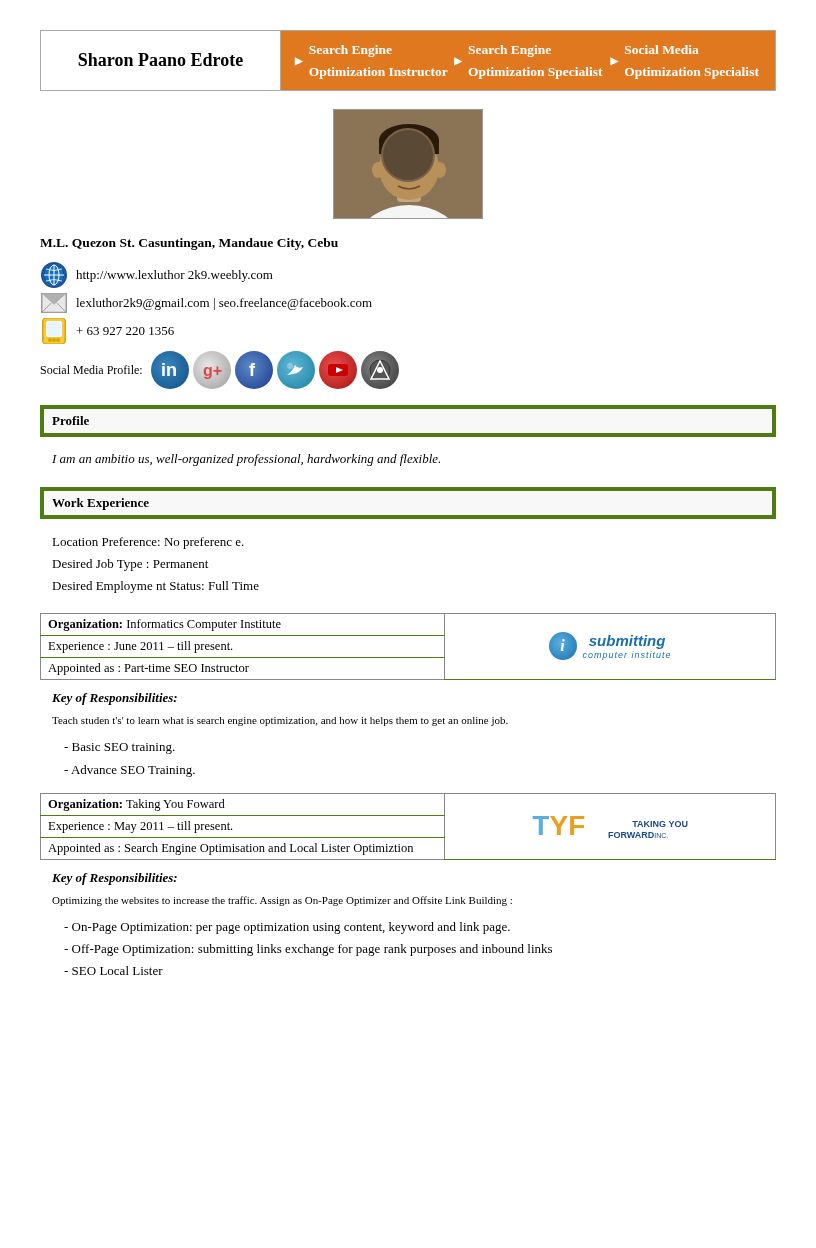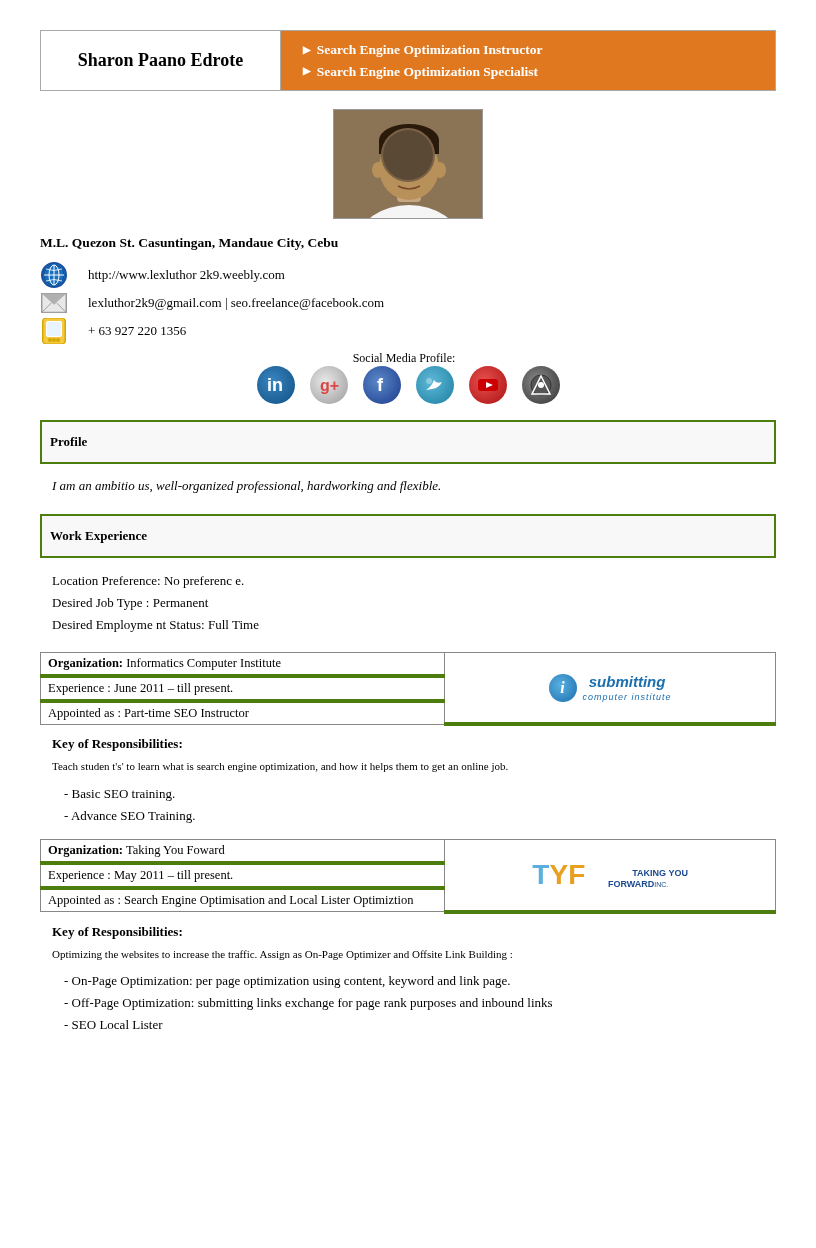--- a/index.html
+++ b/index.html
@@ -26,23 +26,23 @@
       justify-content: center;
       font-size: 18px;
       font-weight: bold;
       padding: 10px 14px;
       border-right: 1px solid #aaa;
     }
     .header-titles {
       flex: 1;
       background: #e07820;
       display: flex;
-      flex-direction: column;
-      justify-content: center;
-      padding: 8px 22px;
+      flex-direction: row;
+      justify-content: center;
+      padding: 8px 14px;
     }
     .header-titles .title-item {
       color: #fff;
       font-weight: bold;
       font-size: 13.5px;
       line-height: 1.6;
       display: flex;
       align-items: center;
       gap: 6px;
     }
@@ -82,21 +82,21 @@
     .address {
       font-weight: bold;
       font-size: 13.5px;
       margin-bottom: 12px;
     }
 
     .contact-row {
       display: flex;
       align-items: center;
       margin-bottom: 4px;
-      gap: 20px;
+      gap: 8px;
     }
     .contact-icon {
       width: 28px;
       height: 24px;
       display: flex;
       align-items: center;
       justify-content: center;
       flex-shrink: 0;
     }
     .icon-web {
@@ -136,30 +136,29 @@
       font-size: 13px;
       color: #333;
     }
 
     
     .social-row {
       display: flex;
       align-items: center;
       margin-top: 8px;
       margin-bottom: 16px;
-      flex-direction: column;
     }
     .social-label {
       font-size: 12px;
       margin-right: 8px;
       white-space: nowrap;
     }
     .social-icons {
       display: flex;
-      gap: 15px;
+      gap: 4px;
       align-items: center;
     }
     .social-icon {
       width: 38px;
       height: 38px;
       border-radius: 50%;
       display: flex;
       align-items: center;
       justify-content: center;
       color: #fff;
@@ -169,22 +168,22 @@
     }
     .si-linkedin { background: radial-gradient(circle at 40% 40%, #3a85c0, #0e4f82); }
     .si-google { background: radial-gradient(circle at 40% 40%, #e8e8e8, #9a9a9a); color: #555; }
     .si-facebook { background: radial-gradient(circle at 40% 40%, #5b88c8, #1a3a8c); }
     .si-twitter { background: radial-gradient(circle at 40% 40%, #60b8d8, #1a7fa0); }
     .si-youtube { background: radial-gradient(circle at 40% 40%, #e85050, #aa1010); }
     .si-seo { background: radial-gradient(circle at 40% 40%, #888, #333); }
 
     
     .section-header {
-      border: 2px solid #4d7c0f;
-      padding: 12px 8px;
+      border: 4px solid #4d7c0f;
+      padding: 4px 8px;
       margin-bottom: 12px;
       background: #f8f8f8;
     }
     .section-header span {
       font-weight: bold;
       font-size: 13px;
     }
 
     .section-container {
       margin: 16px 0 10px 0;
@@ -220,21 +219,21 @@
     .org-table .org-left {
       border-right: 1px solid #888;
       width: 55%;
     }
     .org-table .org-right {
       text-align: center;
       vertical-align: middle;
       padding: 4px;
     }
     .org-table tr:not(:last-child) td {
-      border-bottom: 4px solid #4d7c0f;
+      border-bottom: 1px solid #4d7c0f;
     }
     .org-label {
       font-weight: bold;
     }
 
     
     .informatics-logo {
       display: flex;
       align-items: center;
       gap: 6px;
@@ -292,20 +291,21 @@
     }
     .tyf-text .taking { font-size: 10px; }
     .tyf-text .forward { font-size: 10px; }
     .tyf-text .inc { font-size: 8px; font-weight: normal; }
 
     
     .key-resp {
       font-weight: bold;
       font-size: 13px;
       margin: 8px 0 6px 12px;
+      font-style: italic;
     }
     .resp-text {
       margin: 0 0 8px 12px;
       font-size: 11px;
       line-height: 1.5;
     }
     .resp-list {
       margin: 4px 0 12px 24px;
       list-style: none;
       font-size: 13px;
@@ -321,20 +321,23 @@
 <div class="header-box">
   <div class="header-name">
     <span>Sharon Paano Edrote</span>
   </div>
   <div class="header-titles">
     <div class="title-item">
       <span>Search Engine Optimization Instructor</span>
     </div>
     <div class="title-item">
       <span>Search  Engine Optimization Specialist</span>
+    </div>
+    <div class="title-item">
+      <span>Social Media Optimization Specialist</span>
     </div>
   </div>
 </div>
 
 <div class="photo-container">
   <div class="photo-placeholder">
     
     <svg width="150" height="110" viewBox="0 0 150 110">
       <rect width="150" height="110" fill="#8B7355"></rect>
 

